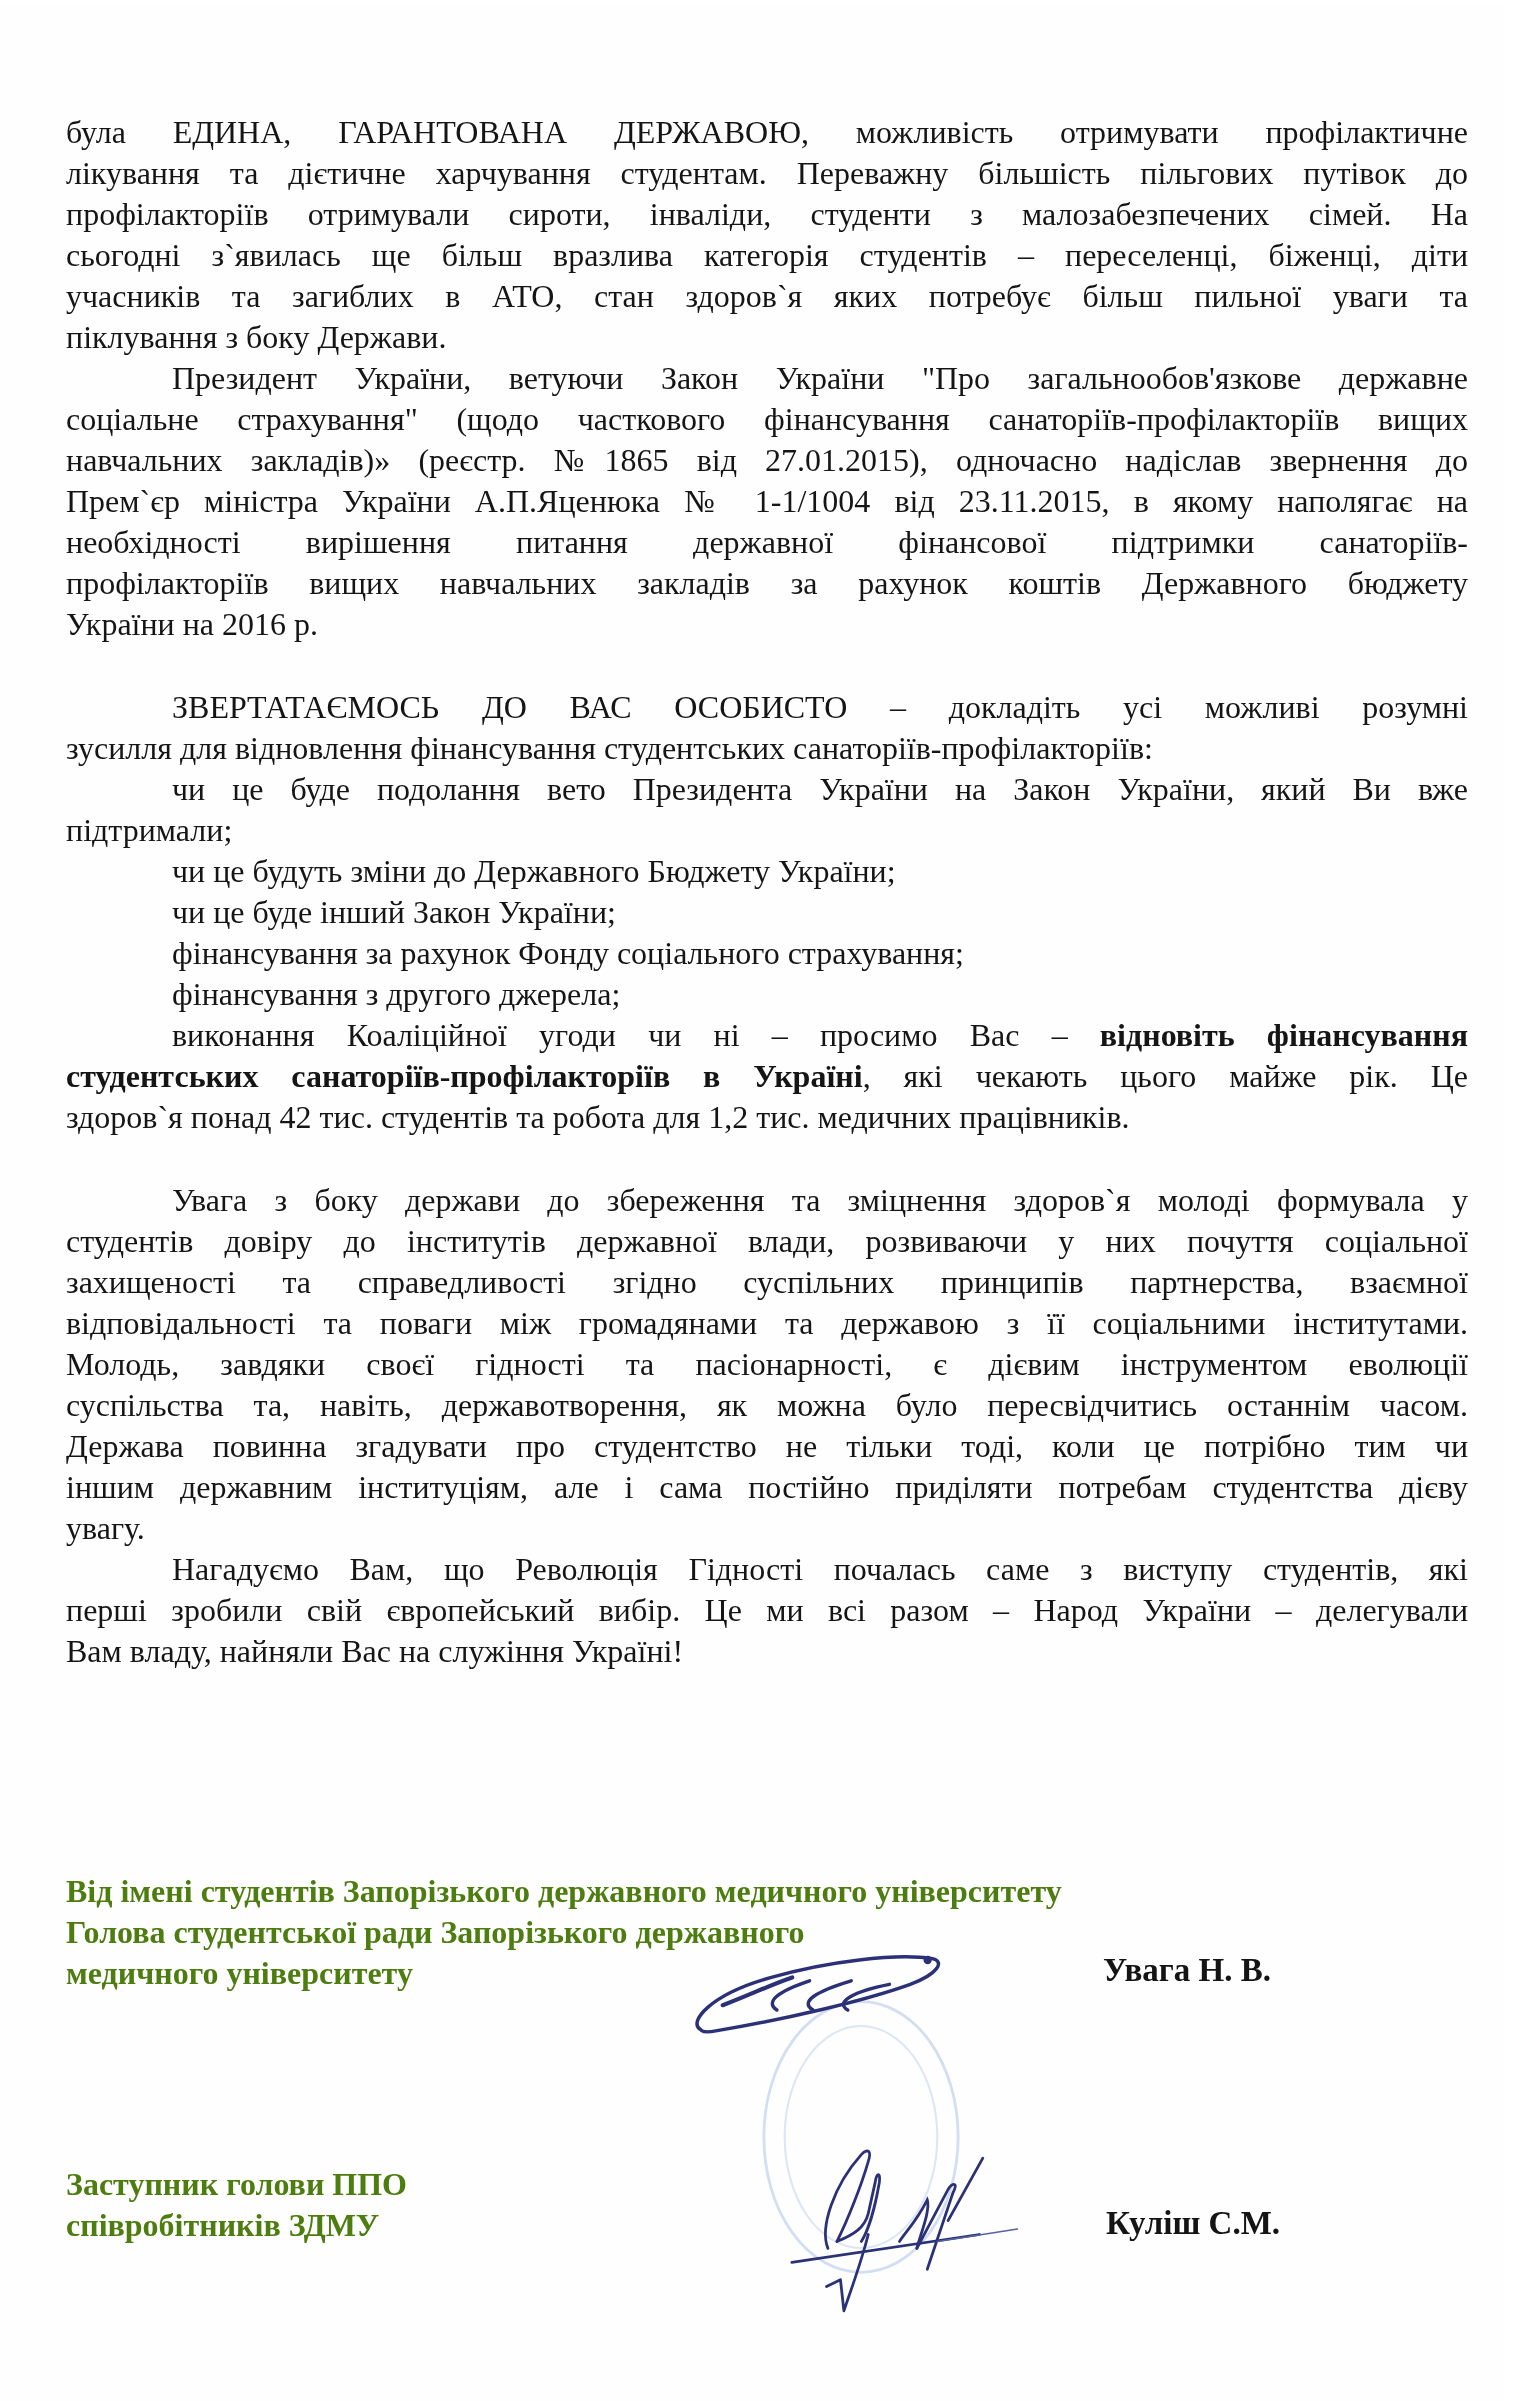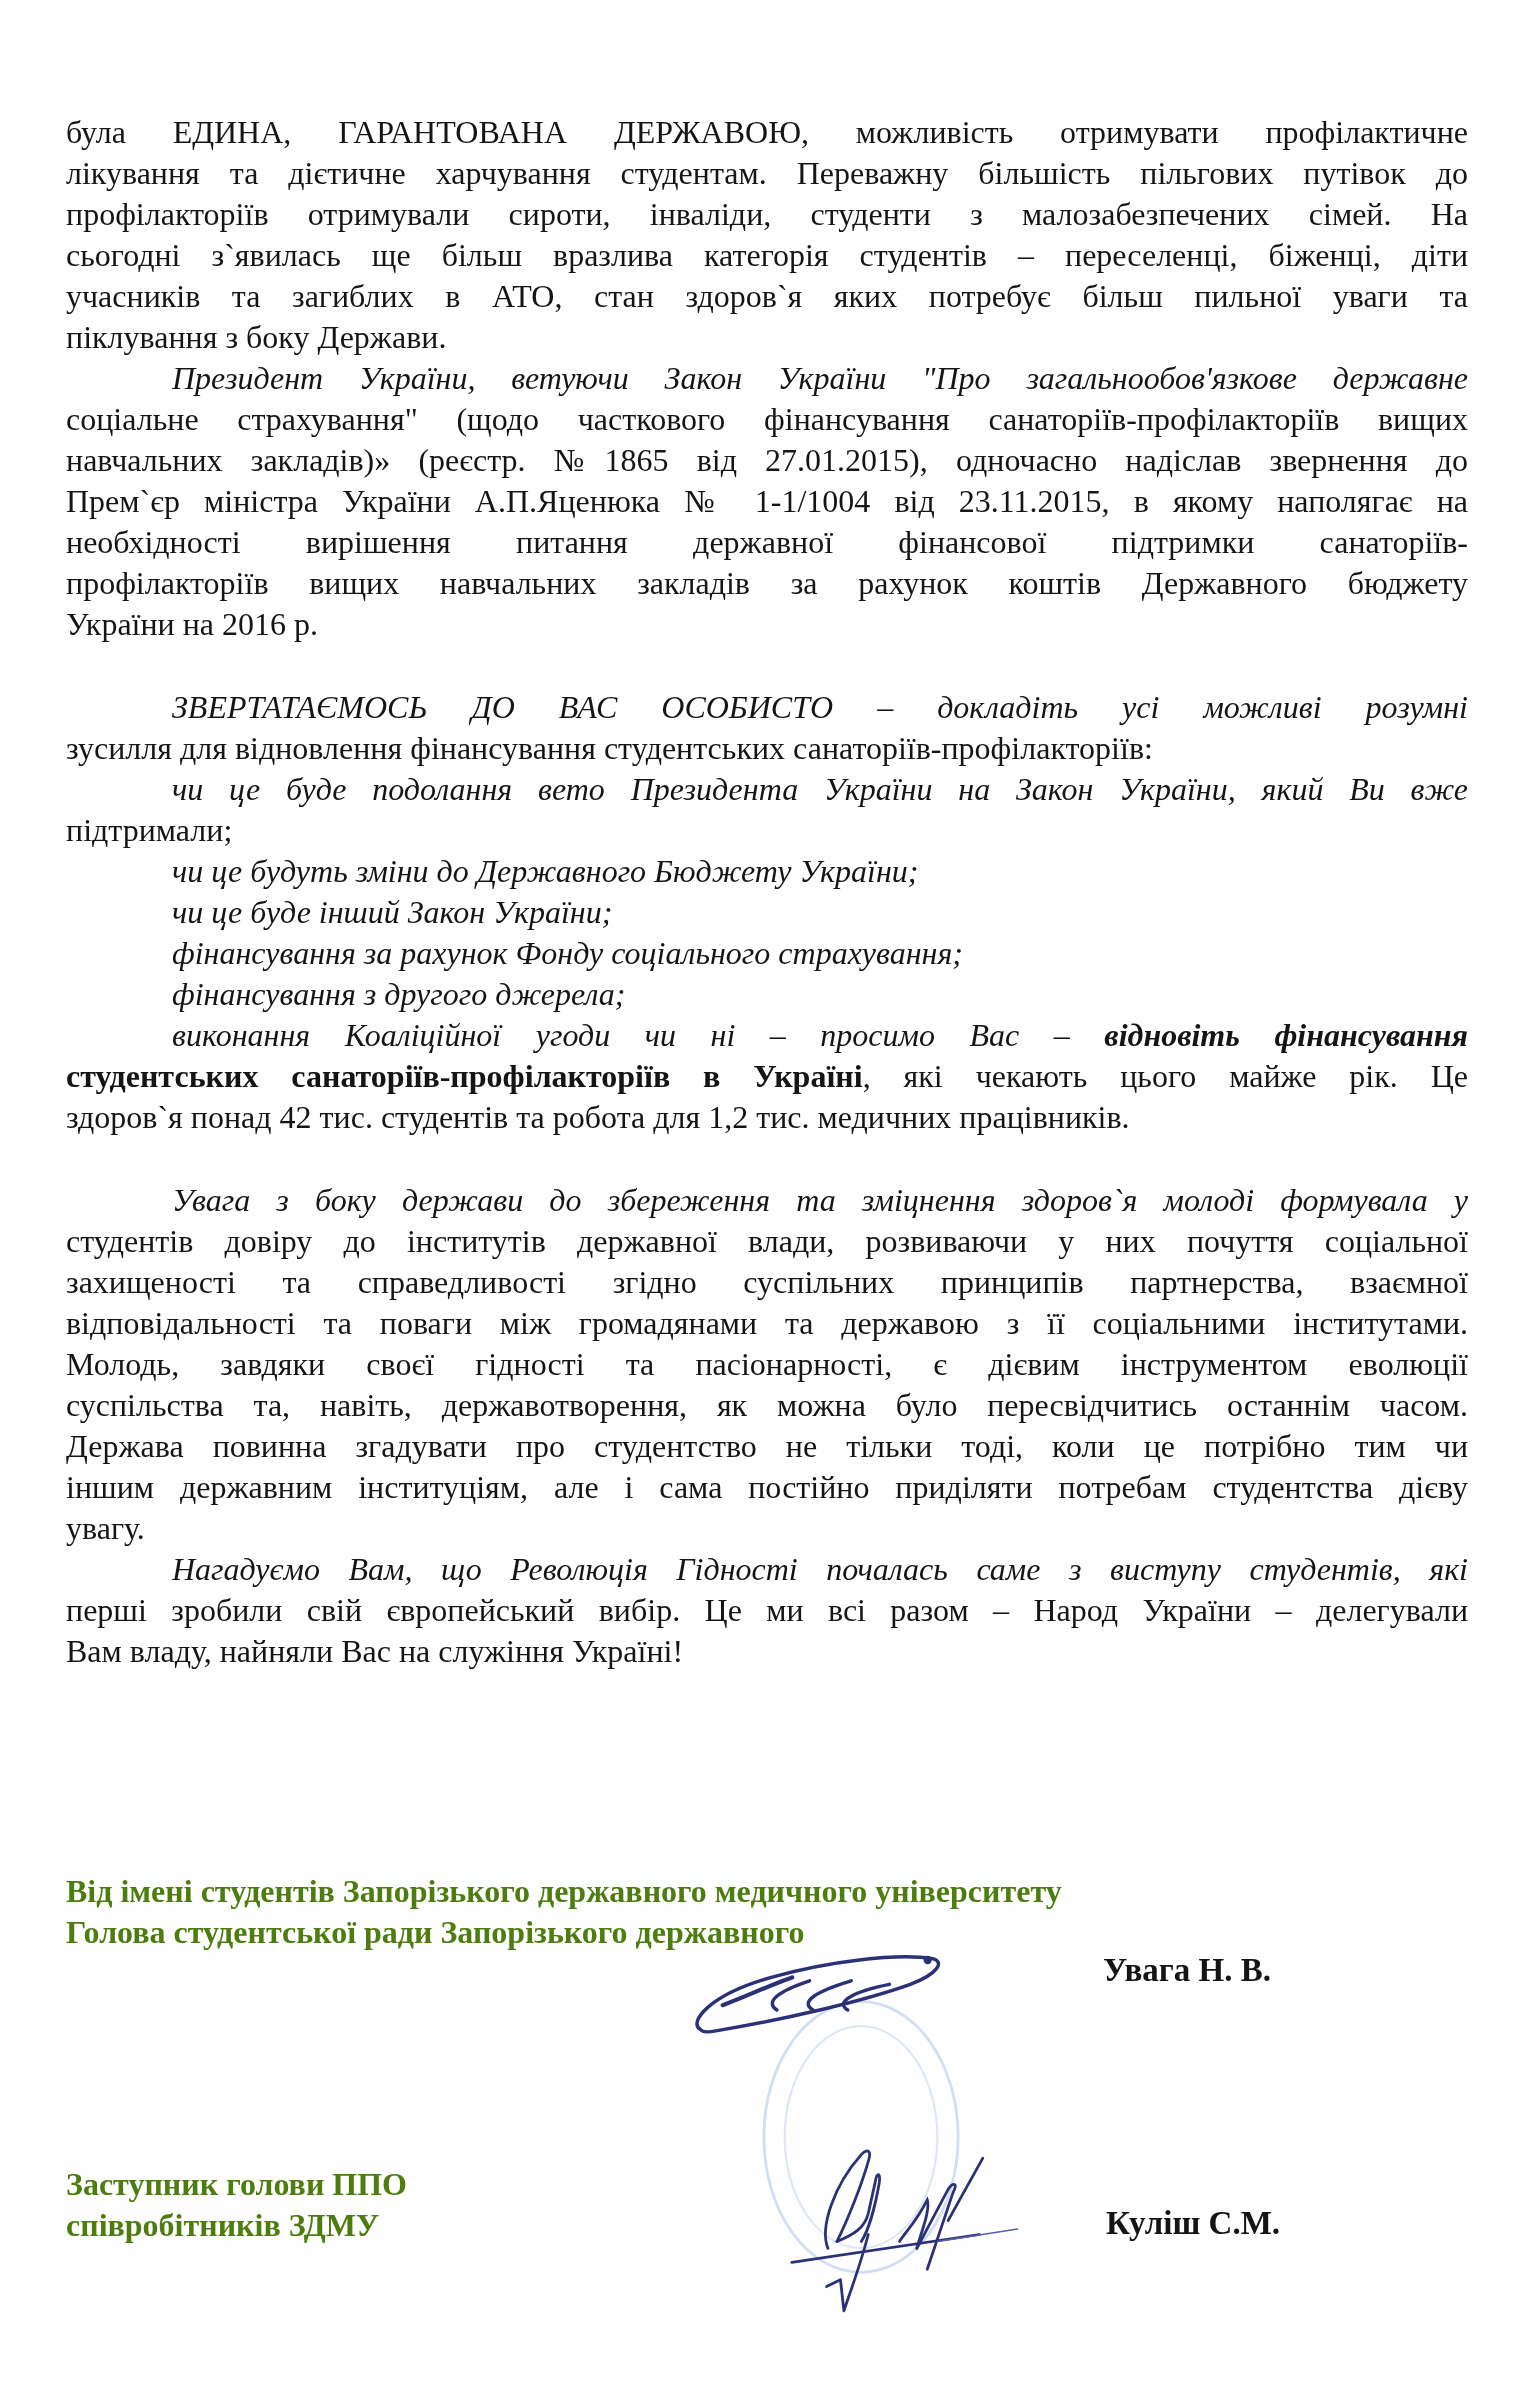--- a/index.html
+++ b/index.html
@@ -3,21 +3,21 @@
 <meta charset="utf-8">
 <style>
   html, body { margin: 0; padding: 0; background: #ffffff; }
   body { width: 1515px; height: 2401px; position: relative; overflow: hidden;
          font-family: "Liberation Serif", "DejaVu Serif", serif; color: #151515; }
   .page { position: absolute; left: 0; top: 4px; width: 1503px; height: 2401px; background: #fefefe; }
   .body-text { position: absolute; left: 66px; width: 1402px; font-size: 32px; line-height: 41px; }
   .para { margin: 0; }
   .line { display: block; white-space: nowrap; text-align: justify; text-align-last: justify; height: 41px; }
   .line.last { text-align-last: left; }
-  .line.indent { padding-left: 106px; font-style: italic; }
+  .line.indent { padding-left: 106px; }
   .seg.bold { font-weight: bold; }
   .gap { height: 42px; }
   .sig-block { position: absolute; left: 66px; font-size: 32px; line-height: 41px; font-weight: bold; color: #4d7c0f; }
   .sig-line { display: block; white-space: nowrap; }
   .sig-name { position: absolute; font-size: 33px; font-weight: bold; white-space: nowrap; color: #141414; }
   .signature { position: absolute; }
   .stamp { position: absolute; }
 </style>
 </head>
 <body>
@@ -88,20 +88,21 @@
     </div>
 
   <svg class="stamp" style="left:750px; top:1987px;" width="222" height="292" viewBox="0 0 320 420">
     <ellipse cx="160" cy="210" rx="140" ry="195" fill="none" stroke="#d3def2" stroke-width="4"></ellipse>
     <ellipse cx="160" cy="210" rx="110" ry="160" fill="none" stroke="#dde6f5" stroke-width="3"></ellipse>
   </svg>
 
   <div class="sig-block" style="top:1867px;">
     <span class="sig-line">Від імені студентів Запорізького державного медичного університету</span>
     <span class="sig-line">Голова студентської ради Запорізького державного</span>
+    <span class="sig-line">медичного університету</span>
   </div>
   <svg class="signature" style="left:688px; top:1949px;" width="257" height="87" viewBox="0 0 370 125">
     <path d="M18 110 C 0 100, 30 60, 120 35 C 200 12, 300 0, 352 8 C 370 12, 360 30, 320 45 C 250 70, 140 95, 40 112 C 25 115, 20 113, 18 110" fill="none" stroke="#2b3176" stroke-width="5" stroke-linecap="round"></path>
     <path d="M50 75 C 90 60, 120 45, 150 35" fill="none" stroke="#2b3176" stroke-width="6" stroke-linecap="round"></path>
     <path d="M128 82 C 110 70, 130 55, 175 40" fill="none" stroke="#2b3176" stroke-width="5" stroke-linecap="round"></path>
     <path d="M180 82 C 160 70, 185 55, 235 40" fill="none" stroke="#2b3176" stroke-width="5" stroke-linecap="round"></path>
     <path d="M230 82 C 210 70, 240 55, 290 45" fill="none" stroke="#2b3176" stroke-width="5" stroke-linecap="round"></path>
     <circle cx="345" cy="10" r="6" fill="#2b3176"></circle>
   </svg>
   <div class="sig-name" style="left:1103px; top:1948px;">Увага Н. В.</div>

